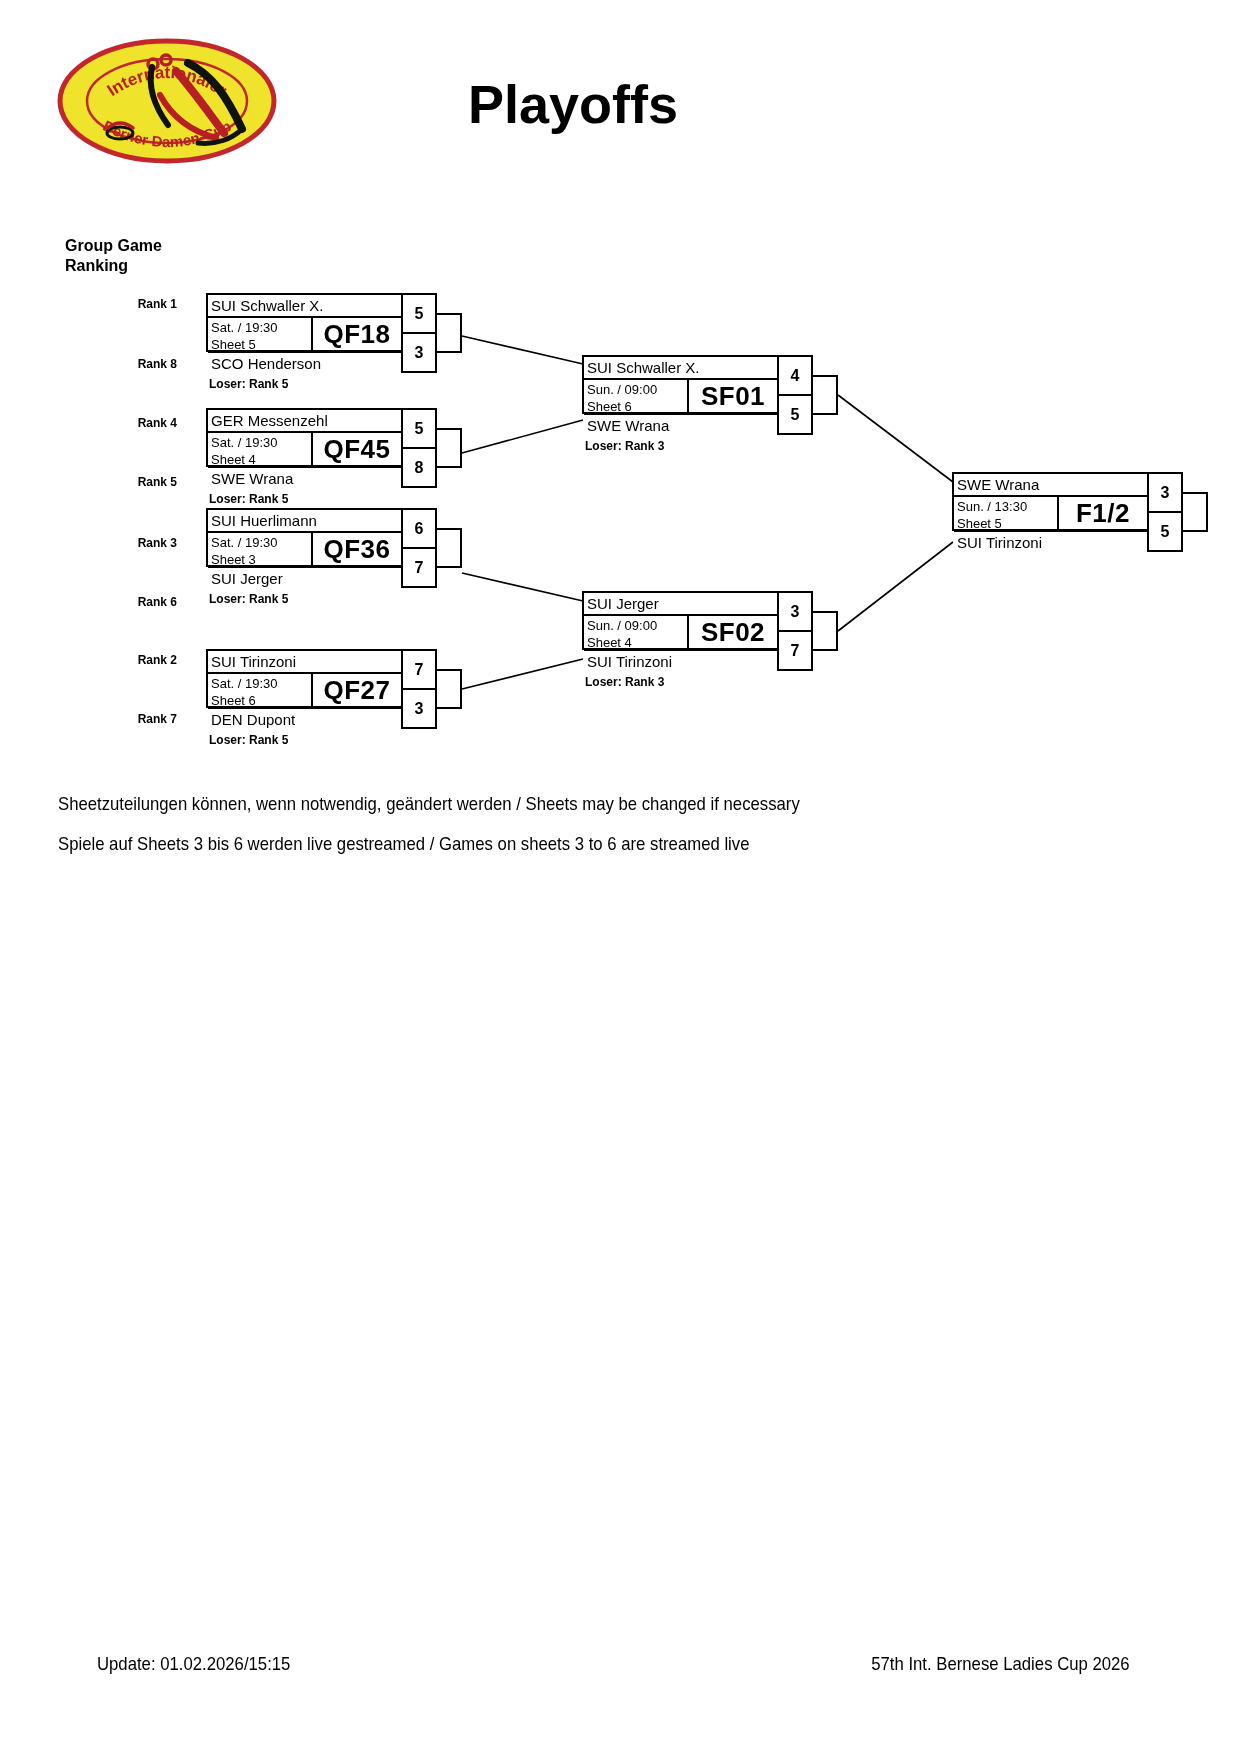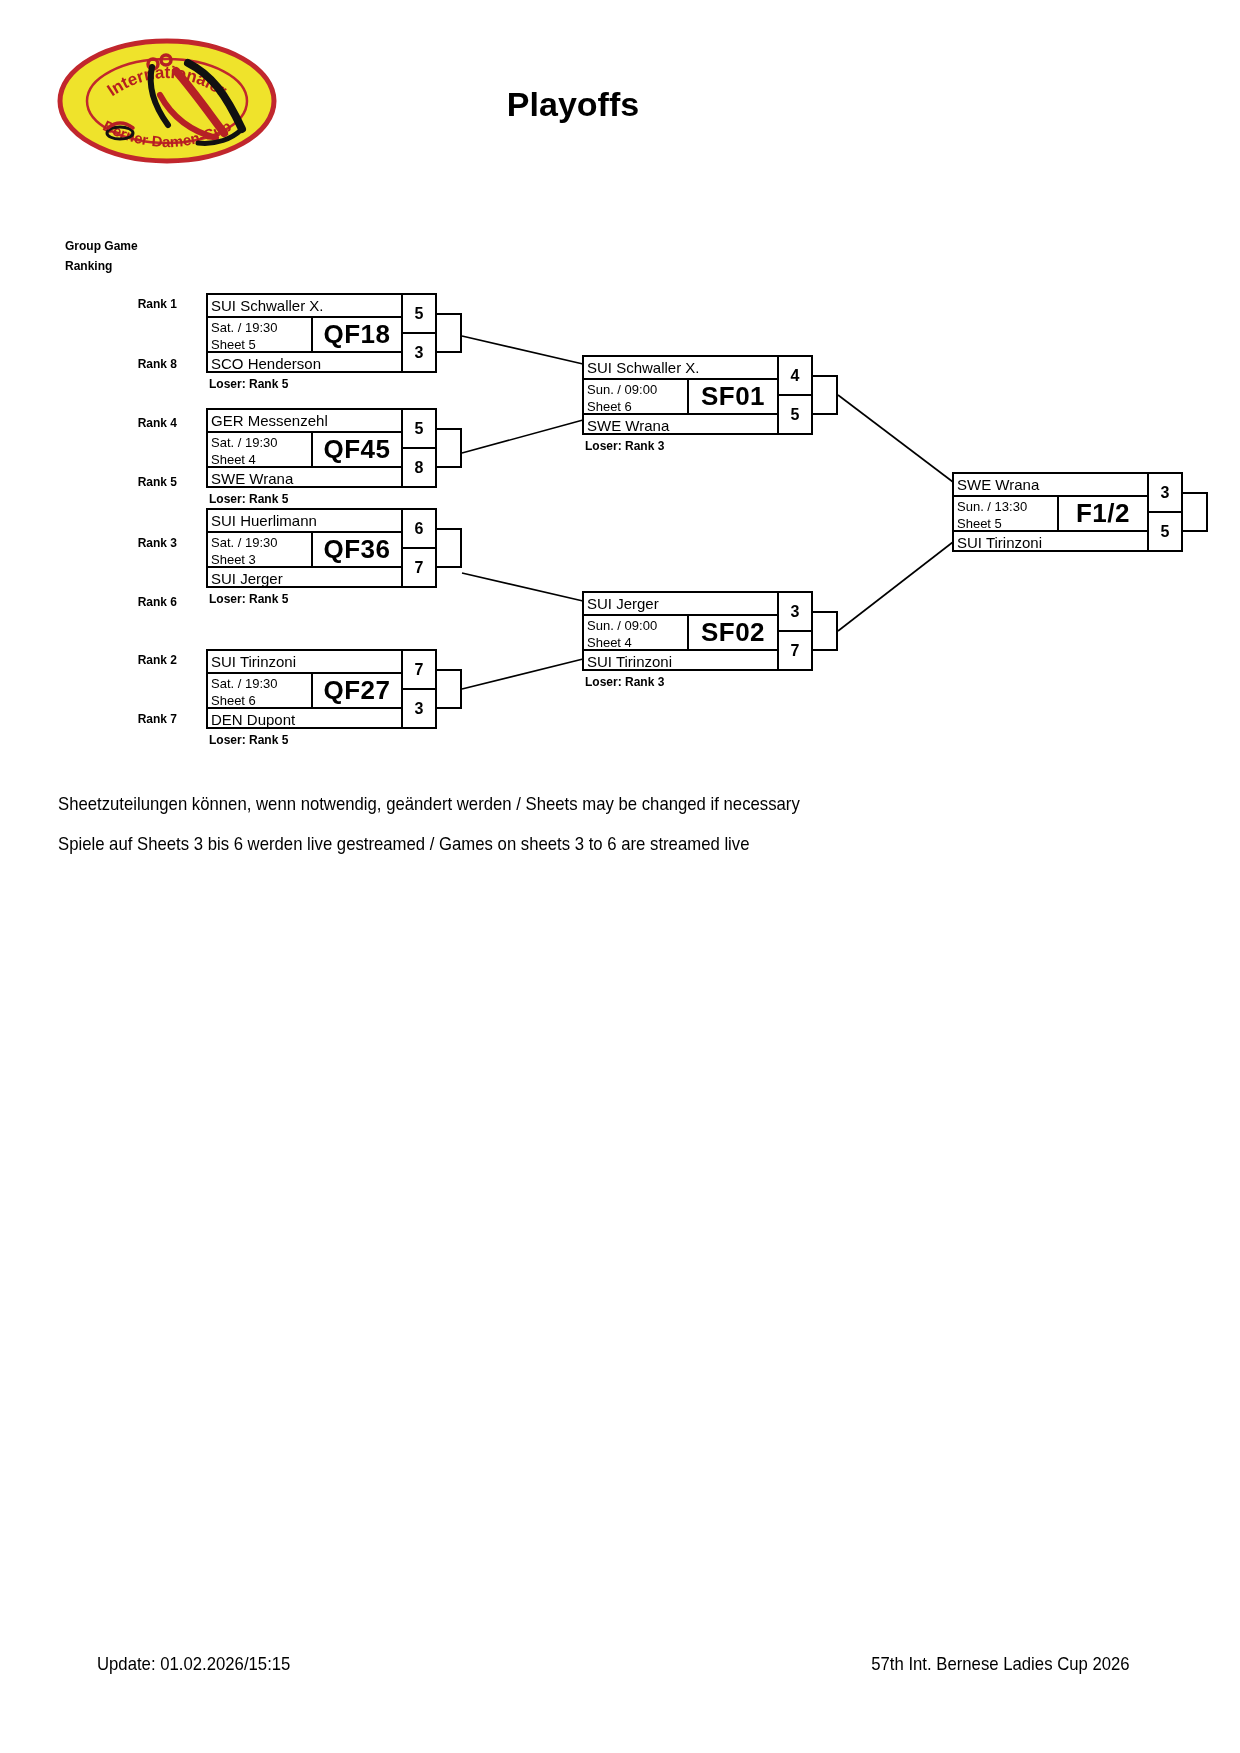--- a/index.html
+++ b/index.html
@@ -11,42 +11,42 @@
     color:#000;
     overflow:hidden;
     margin:0 auto;
   }
   .abs{position:absolute;}
 
   
   .title{
     left:373px;top:82px;width:400px;
     text-align:center;
-    font-size:34px;font-weight:bold;line-height:44px;
+    font-size:54px;font-weight:bold;line-height:44px;
     letter-spacing:0px;
   }
 
   
   .group-heading{
     left:65px;top:236px;
-    font-size:12px;font-weight:bold;line-height:20px;
+    font-size:16px;font-weight:bold;line-height:20px;
   }
 
   
   .rank{
     left:92px;width:85px;height:18px;
     text-align:right;
     font-size:12px;font-weight:bold;line-height:18px;
     white-space:nowrap;
   }
 
   
   .match{position:absolute;width:256px;height:110px;}
   .m-main{
-    position:absolute;left:0;top:0;width:197px;height:80px;
+    position:absolute;left:0;top:0;width:197px;height:59px;
     border:2px solid #000;box-sizing:border-box;background:#fff;
   }
   .m-top,.m-bot{
     height:20px;font-size:15px;line-height:19px;
     padding:1px 0 0 3px;white-space:nowrap;overflow:hidden;
   }
   .m-top{border-bottom:2px solid #000;}
   .m-mid{
     height:33px;border-bottom:2px solid #000;
     display:flex;flex-direction:row;

